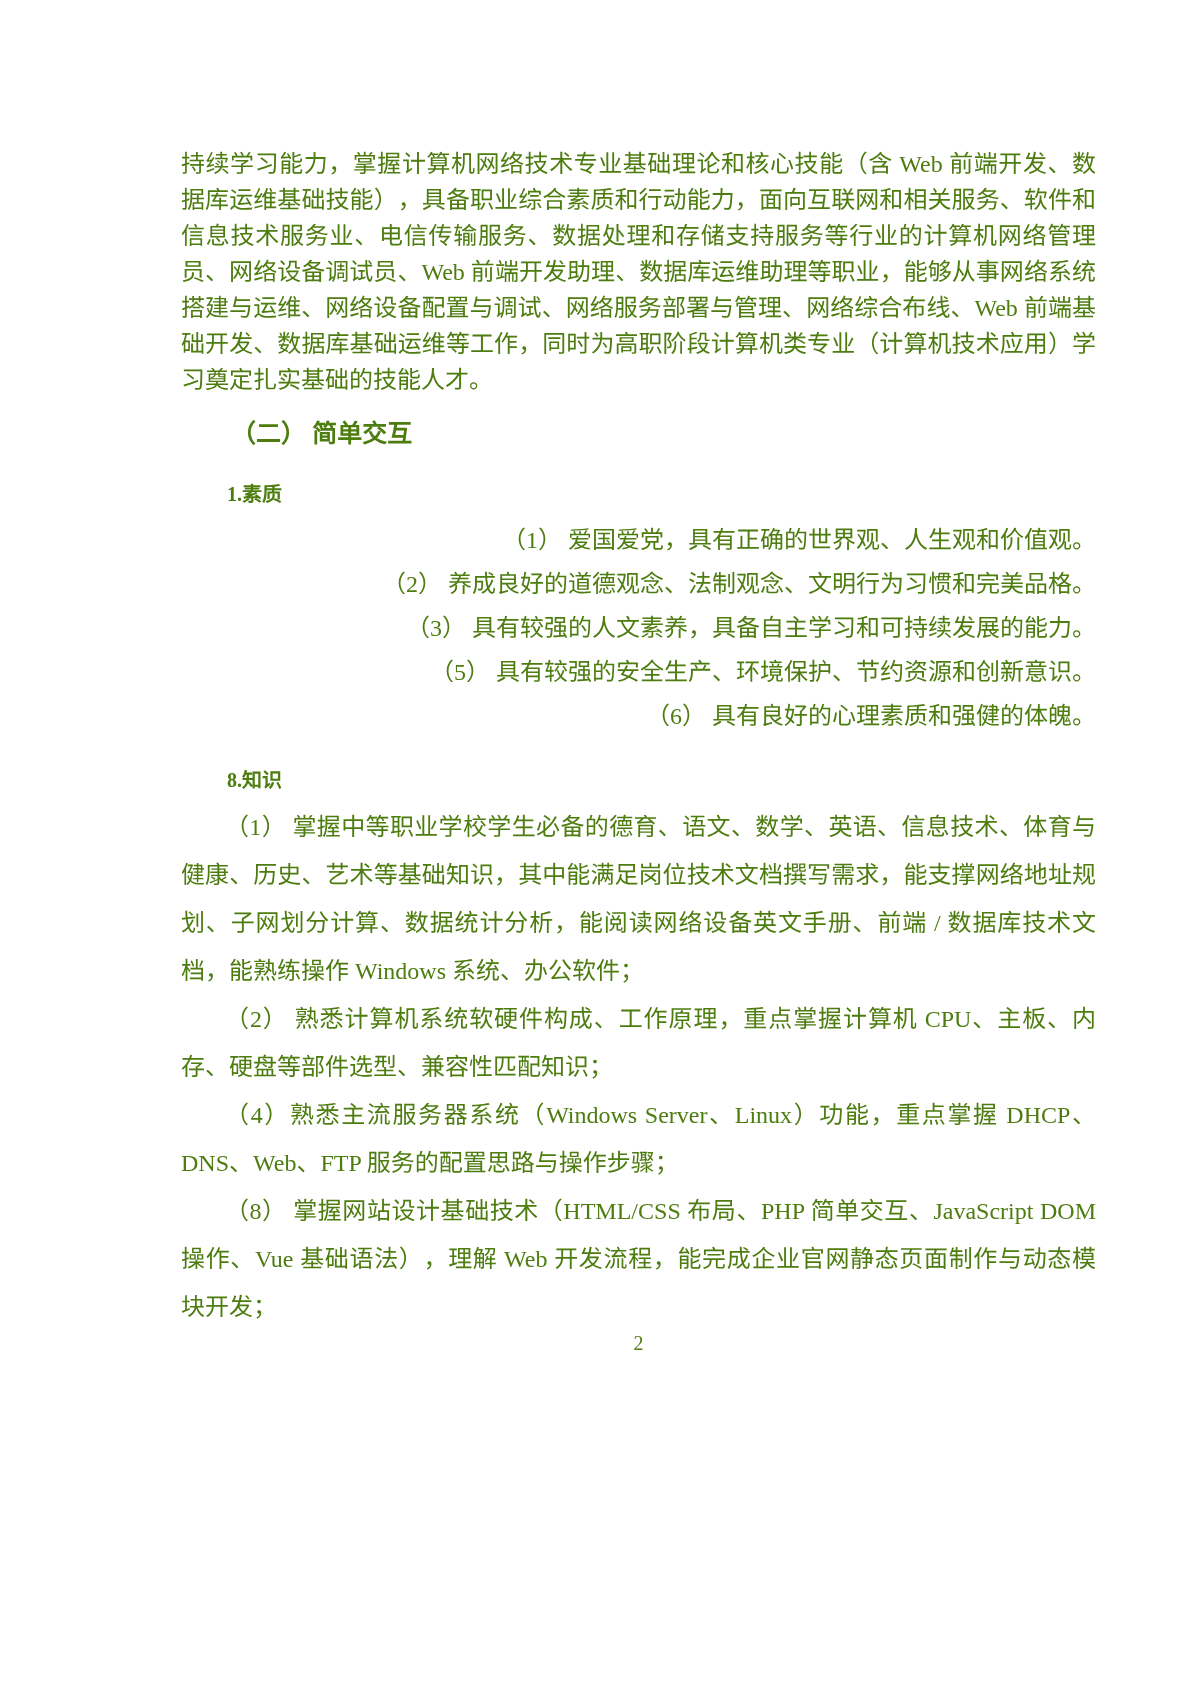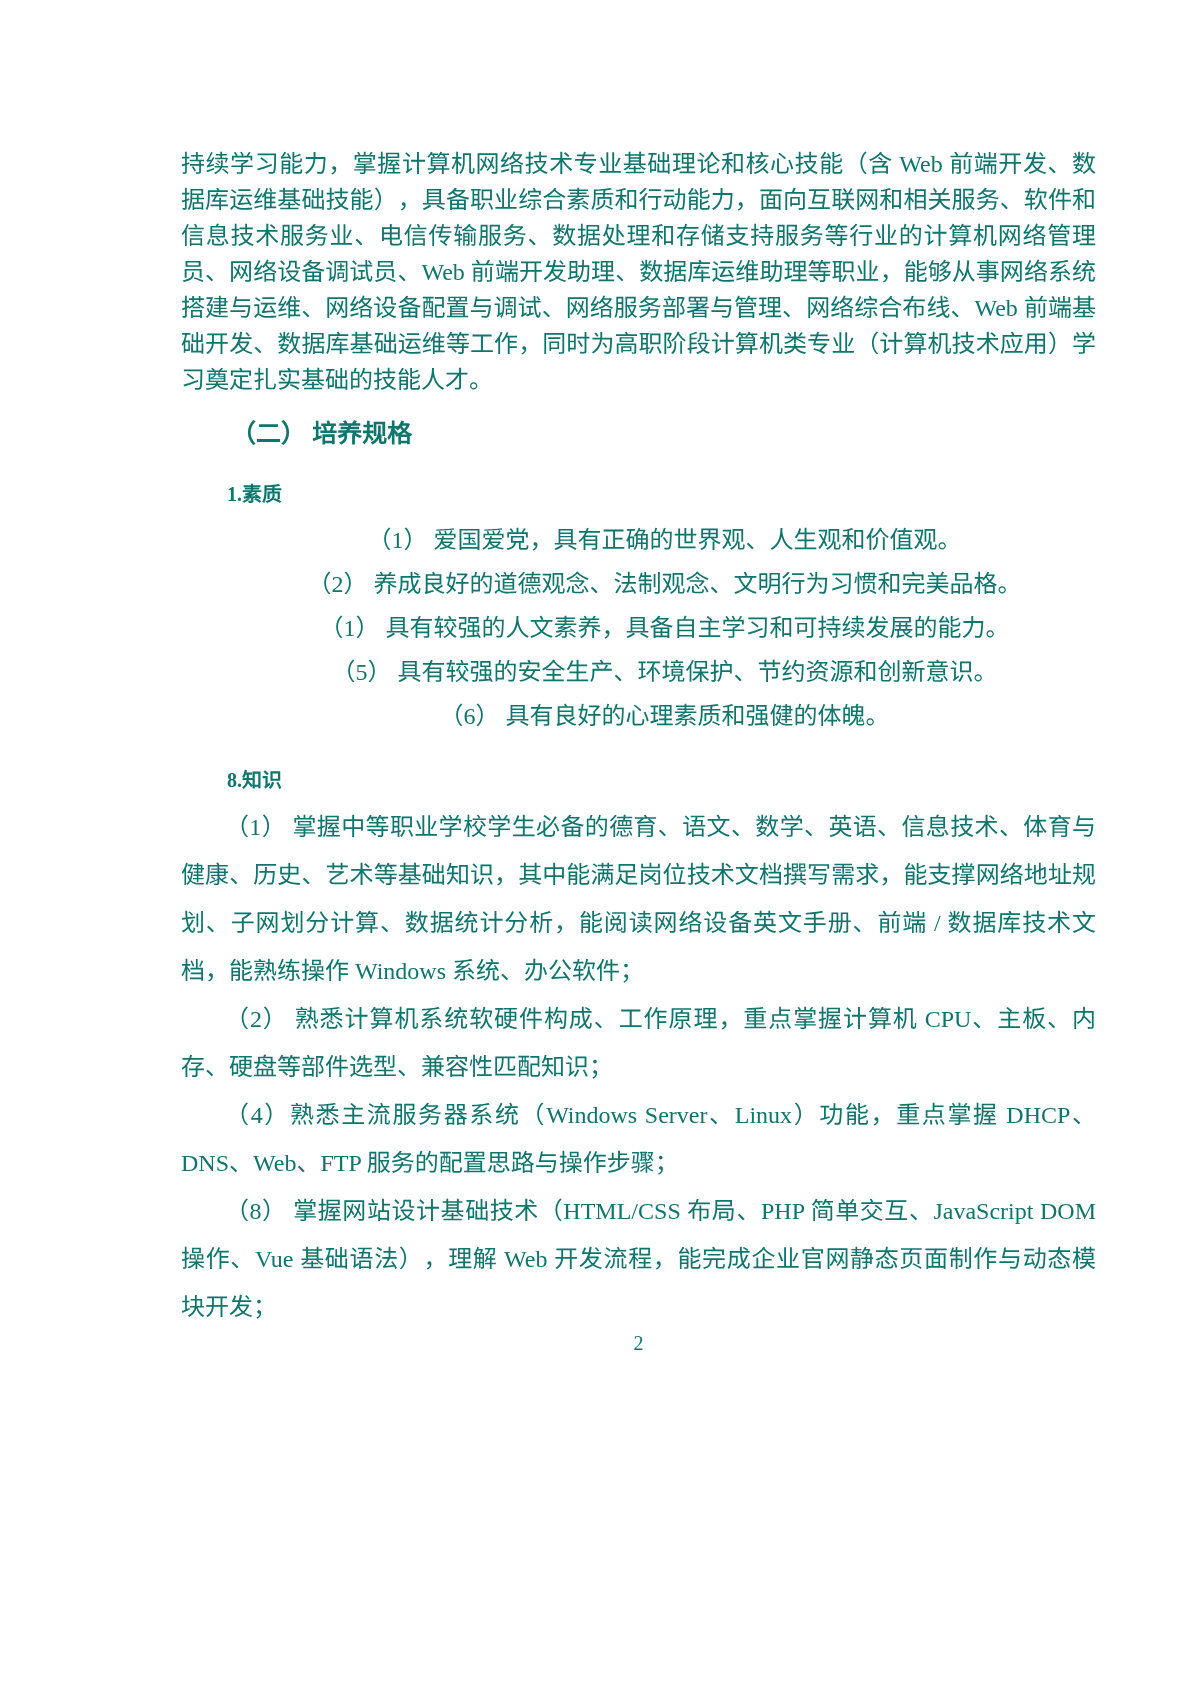--- a/index.html
+++ b/index.html
@@ -6,21 +6,21 @@
     margin: 0;
     padding: 0;
     background: #ffffff;
   }
   .page {
     position: relative;
     width: 1191px;
     height: 1684px;
     box-sizing: border-box;
     background: #ffffff;
-    color: #0f766e;
+    color: #4d7c0f;
     padding: 146px 95px 0 181px;
     font-family: "Liberation Serif", "DejaVu Serif", serif;
     overflow: hidden;
     text-spacing-trim: space-all;
   }
   .intro {
     margin: 0;
     font-size: 24px;
     line-height: 36px;
     text-align: justify;
@@ -40,21 +40,21 @@
     line-height: 44px;
   }
   .sub-quality { margin-top: 16px; }
   .sub-knowledge { margin-top: 20px; }
   .items { margin-top: 2px; }
   .item {
     margin: 0;
     padding-left: 52px;
     font-size: 24px;
     line-height: 44px;
-    text-align: center;
+    text-align: right;
   }
   .knowledge { margin-top: 1px; }
   .know {
     margin: 0;
     font-size: 24px;
     line-height: 48px;
     text-align: justify;
     text-indent: 44px;
   }
   .page-number {
@@ -64,28 +64,28 @@
     text-align: center;
   }
 </style>
 </head>
 <body>
 
 <main class="page">
 
   <p class="intro">持续学习能力，掌握计算机网络技术专业基础理论和核心技能（含 Web 前端开发、数据库运维基础技能），具备职业综合素质和行动能力，面向互联网和相关服务、软件和信息技术服务业、电信传输服务、数据处理和存储支持服务等行业的计算机网络管理员、网络设备调试员、Web 前端开发助理、数据库运维助理等职业，能够从事网络系统搭建与运维、网络设备配置与调试、网络服务部署与管理、网络综合布线、Web 前端基础开发、数据库基础运维等工作，同时为高职阶段计算机类专业（计算机技术应用）学习奠定扎实基础的技能人才。</p>
 
-  <h2 class="sec-heading">（二） 培养规格</h2>
+  <h2 class="sec-heading">（二） 简单交互</h2>
 
   <h3 class="sub-heading sub-quality">1.素质</h3>
 
   <div class="items">
     <p class="item">（1） 爱国爱党，具有正确的世界观、人生观和价值观。</p>
     <p class="item">（2） 养成良好的道德观念、法制观念、文明行为习惯和完美品格。</p>
-    <p class="item">（1） 具有较强的人文素养，具备自主学习和可持续发展的能力。</p>
+    <p class="item">（3） 具有较强的人文素养，具备自主学习和可持续发展的能力。</p>
     <p class="item">（5） 具有较强的安全生产、环境保护、节约资源和创新意识。</p>
     <p class="item">（6） 具有良好的心理素质和强健的体魄。</p>
   </div>
 
   <h3 class="sub-heading sub-knowledge">8.知识</h3>
 
   <div class="knowledge">
     <p class="know">（1） 掌握中等职业学校学生必备的德育、语文、数学、英语、信息技术、体育与健康、历史、艺术等基础知识，其中能满足岗位技术文档撰写需求，能支撑网络地址规划、子网划分计算、数据统计分析，能阅读网络设备英文手册、前端 / 数据库技术文档，能熟练操作 Windows 系统、办公软件；</p>
     <p class="know">（2） 熟悉计算机系统软硬件构成、工作原理，重点掌握计算机 CPU、主板、内存、硬盘等部件选型、兼容性匹配知识；</p>
     <p class="know">（4）熟悉主流服务器系统（Windows Server、Linux）功能，重点掌握 DHCP、DNS、Web、FTP 服务的配置思路与操作步骤；</p>

